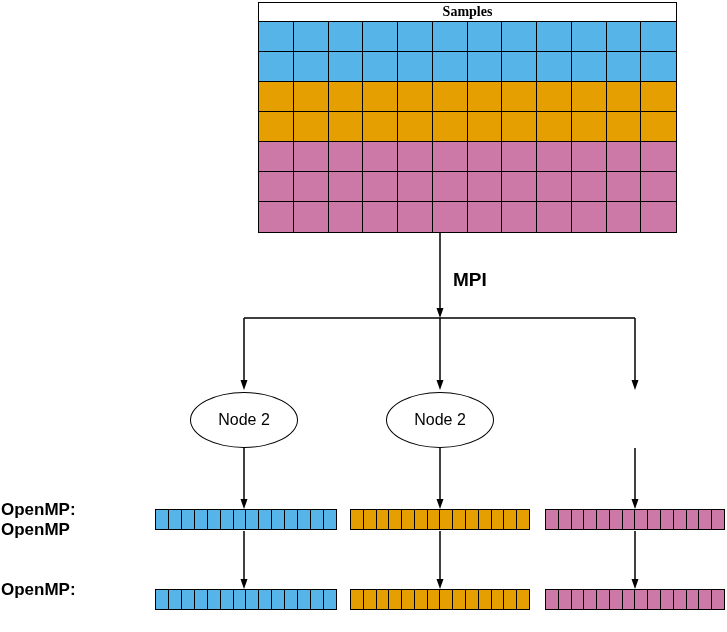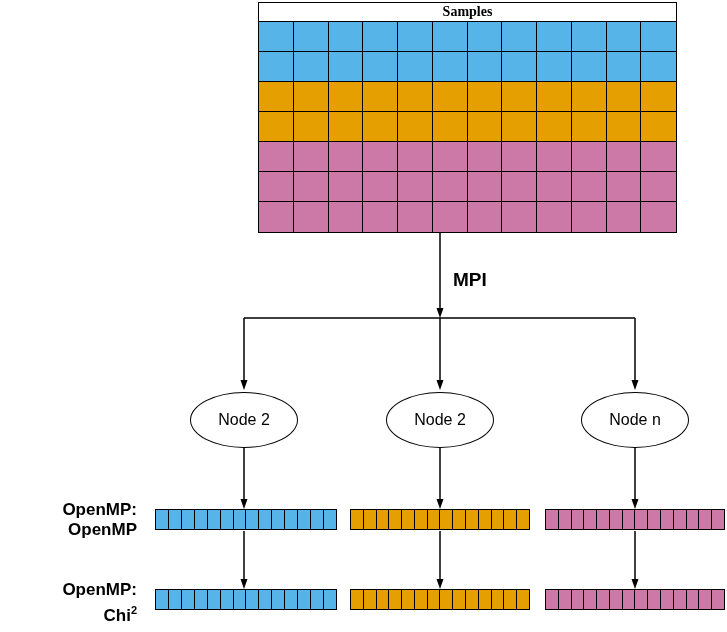--- a/index.html
+++ b/index.html
@@ -23,21 +23,21 @@
   .trow .tcell:last-child{border-right:none;}
   .trow:last-child .tcell{border-bottom:none;}
 
   
   .mpi-label{position:absolute;left:453px;top:269px;font-size:19px;font-weight:bold;}
   .for-rows-label{
     position:absolute;left:13px;top:448px;font-size:17px;font-weight:bold;
     text-decoration:underline;
   }
   .openmp-label{
-    position:absolute;width:136px;text-align:right;
+    position:absolute;width:136px;text-align:left;
     font-size:17px;font-weight:bold;line-height:20px;
   }
   .openmp-encrypt{left:1px;top:500px;}
   .openmp-chi{left:1px;top:580px;}
   .openmp-label sup{font-size:11px;}
 
   
   .node-ellipse{
     position:absolute;width:108px;height:56px;border:1px solid #000;
     border-radius:50%;background:#fff;display:flex;align-items:center;
@@ -194,33 +194,29 @@
   </div>
 
   <div class="mpi-label">MPI</div>
 
   <div class="node-ellipse node-1">
     <span>Node 2</span>
   </div>
   <div class="node-ellipse node-2">
     <span>Node 2</span>
   </div>
-  <div class="node-ellipse node-n">
-    <span>Node n</span>
-  </div>
 
 
   <div class="openmp-label openmp-encrypt">
     <div>OpenMP:</div>
     <div>OpenMP</div>
   </div>
 
   <div class="openmp-label openmp-chi">
     <div>OpenMP:</div>
-    <div><span>Chi</span><sup>2</sup></div>
   </div>
 
   <div class="bar bar-row-encrypt bar-blue">
       <div class="bcell" style="background: rgb(86, 180, 233);"></div>
       <div class="bcell" style="background: rgb(86, 180, 233);"></div>
       <div class="bcell" style="background: rgb(86, 180, 233);"></div>
       <div class="bcell" style="background: rgb(86, 180, 233);"></div>
       <div class="bcell" style="background: rgb(86, 180, 233);"></div>
       <div class="bcell" style="background: rgb(86, 180, 233);"></div>
       <div class="bcell" style="background: rgb(86, 180, 233);"></div>

